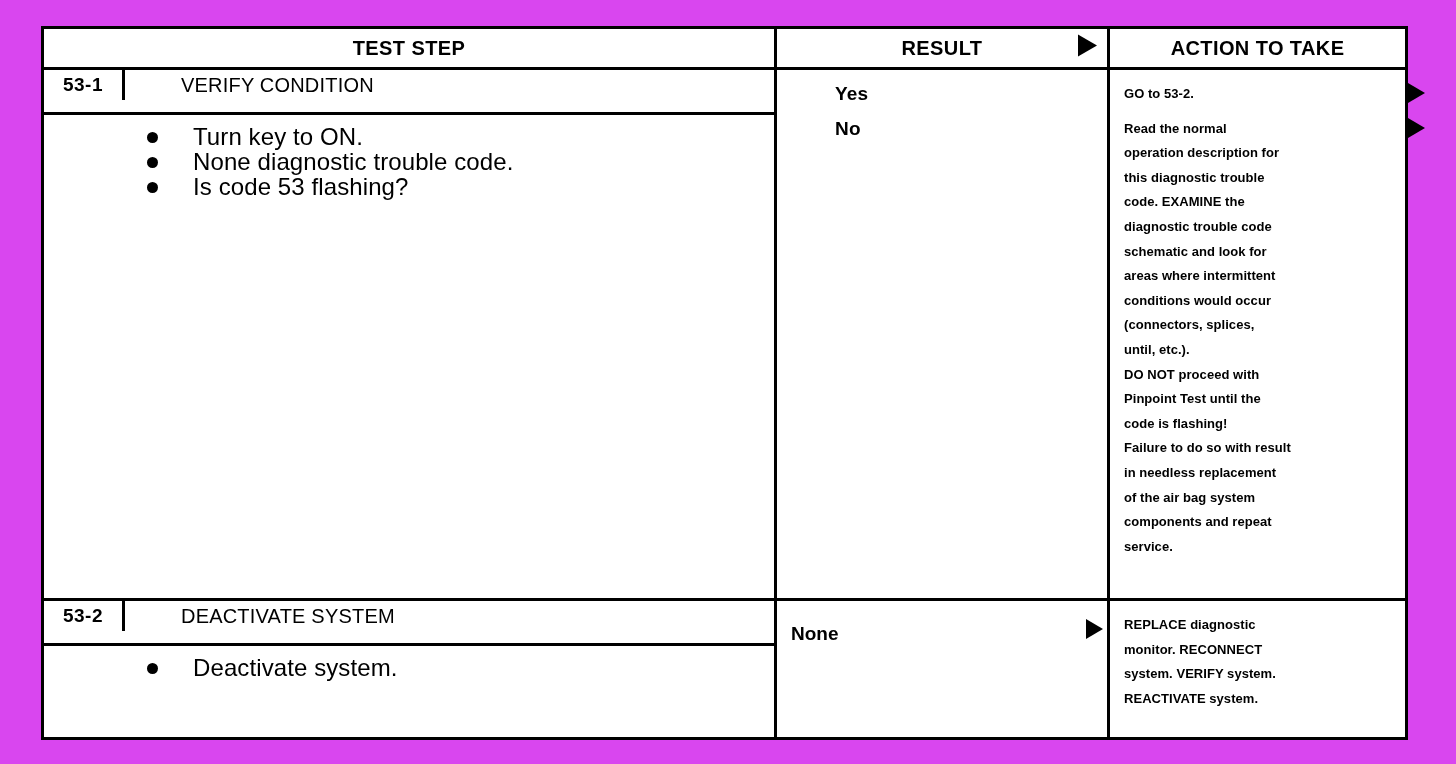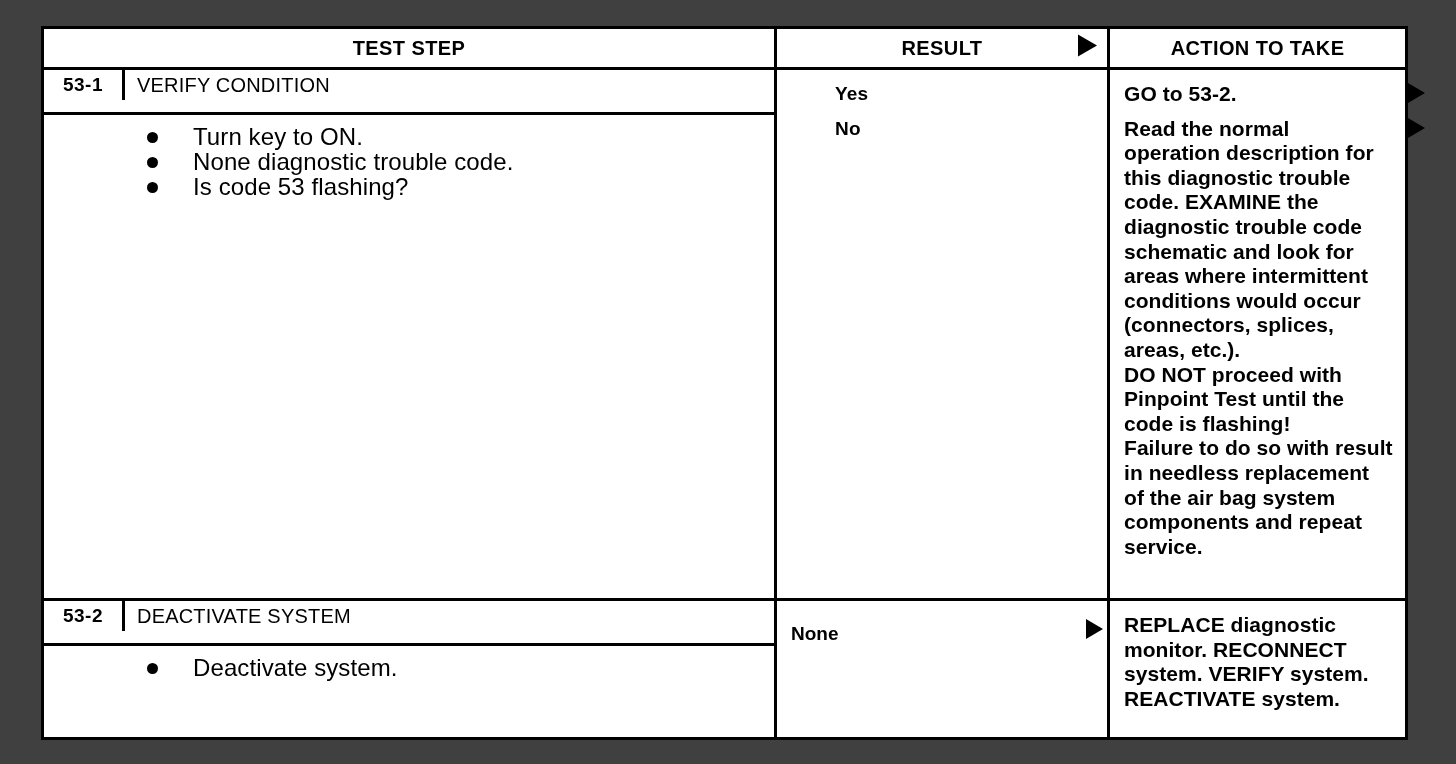--- a/index.html
+++ b/index.html
@@ -13,21 +13,21 @@
     font-family: "Liberation Sans", sans-serif;
     color: #000000;
     overflow: hidden;
   }
 
   
   #page {
     position: relative;
     width: 1456px;
     height: 764px;
-    background: #404040;
+    background: #d946ef;
   }
 
   
   .pinpoint-table {
     position: absolute;
     left: 41px;
     top: 26px;
     width: 1364px;
     border-collapse: collapse;
     table-layout: fixed;
@@ -105,20 +105,21 @@
     letter-spacing: 0.5px;
   }
   .step-title {
     flex: 1 1 auto;
     box-sizing: border-box;
     padding-left: 12px;
     font-size: 20px;
     line-height: 30px;
     height: 42px;
     letter-spacing: 0.2px;
+    margin-left: 44px;
   }
 
   .step-body {
     padding: 9px 0 0 0;
   }
   ul.bullets {
     list-style: none;
     margin: 0;
     padding: 0 0 0 103px;
   }
@@ -170,21 +171,21 @@
     right: 4px;
     top: 18px;
   }
 
   
   .action-cell { position: relative; }
   .action-block {
     padding: 12px 6px 10px 14px;
   }
   .action-line {
-    font-size: 21px;
+    font-size: 13px;
     font-weight: bold;
     line-height: 24.6px;
     letter-spacing: 0.05px;
     white-space: nowrap;
   }
   .action-gap { height: 10px; }
   .action-block-2 { }
 
   
   .row-531 .cell-inner { min-height: 528px; }
@@ -274,21 +275,21 @@
               <div class="action-gap"></div>
               <div class="action-line">Read the normal</div>
               <div class="action-line">operation description for</div>
               <div class="action-line">this diagnostic trouble</div>
               <div class="action-line">code. EXAMINE the</div>
               <div class="action-line">diagnostic trouble code</div>
               <div class="action-line">schematic and look for</div>
               <div class="action-line">areas where intermittent</div>
               <div class="action-line">conditions would occur</div>
               <div class="action-line">(connectors, splices,</div>
-              <div class="action-line">areas, etc.).</div>
+              <div class="action-line">until, etc.).</div>
               <div class="action-line">DO NOT proceed with</div>
               <div class="action-line">Pinpoint Test until the</div>
               <div class="action-line">code is flashing!</div>
               <div class="action-line">Failure to do so with result</div>
               <div class="action-line">in needless replacement</div>
               <div class="action-line">of the air bag system</div>
               <div class="action-line">components and repeat</div>
               <div class="action-line">service.</div>
             </div>
           </div>

